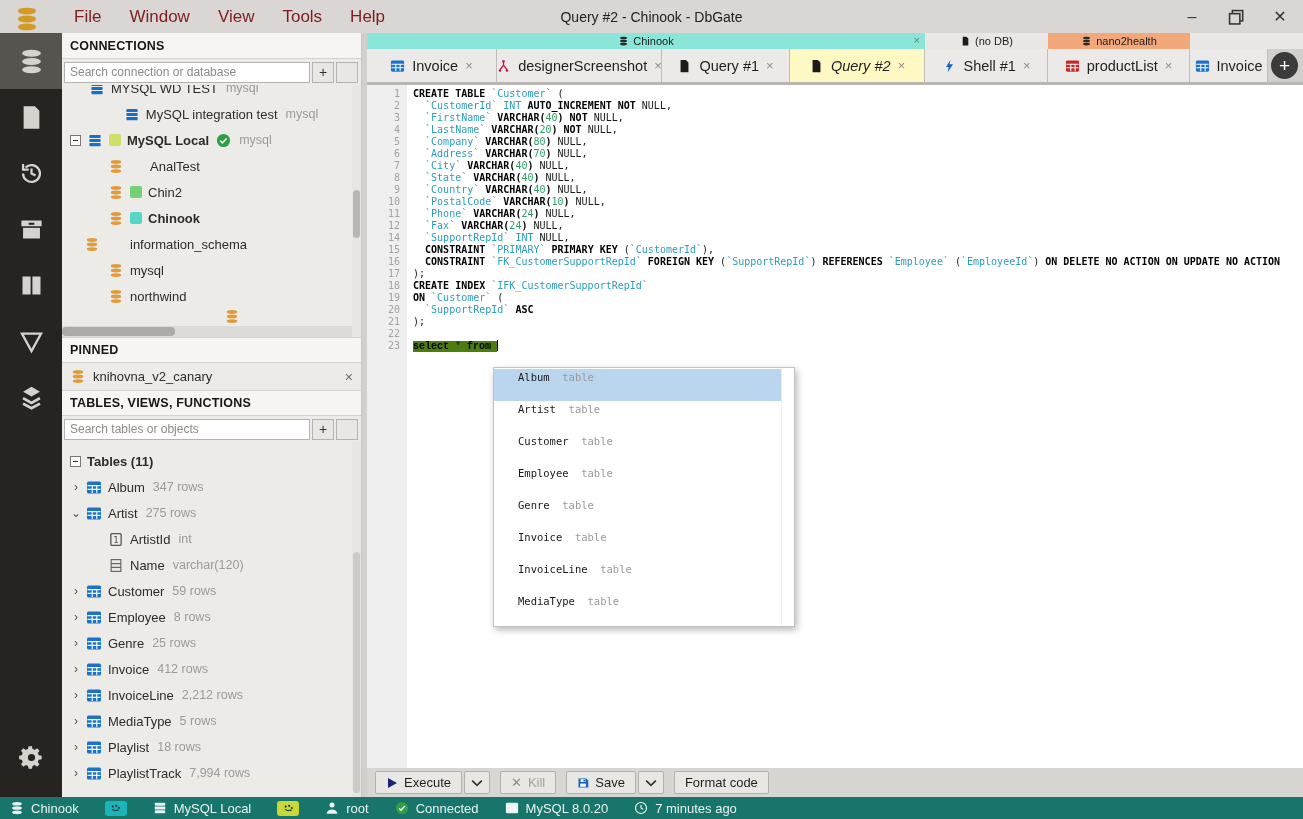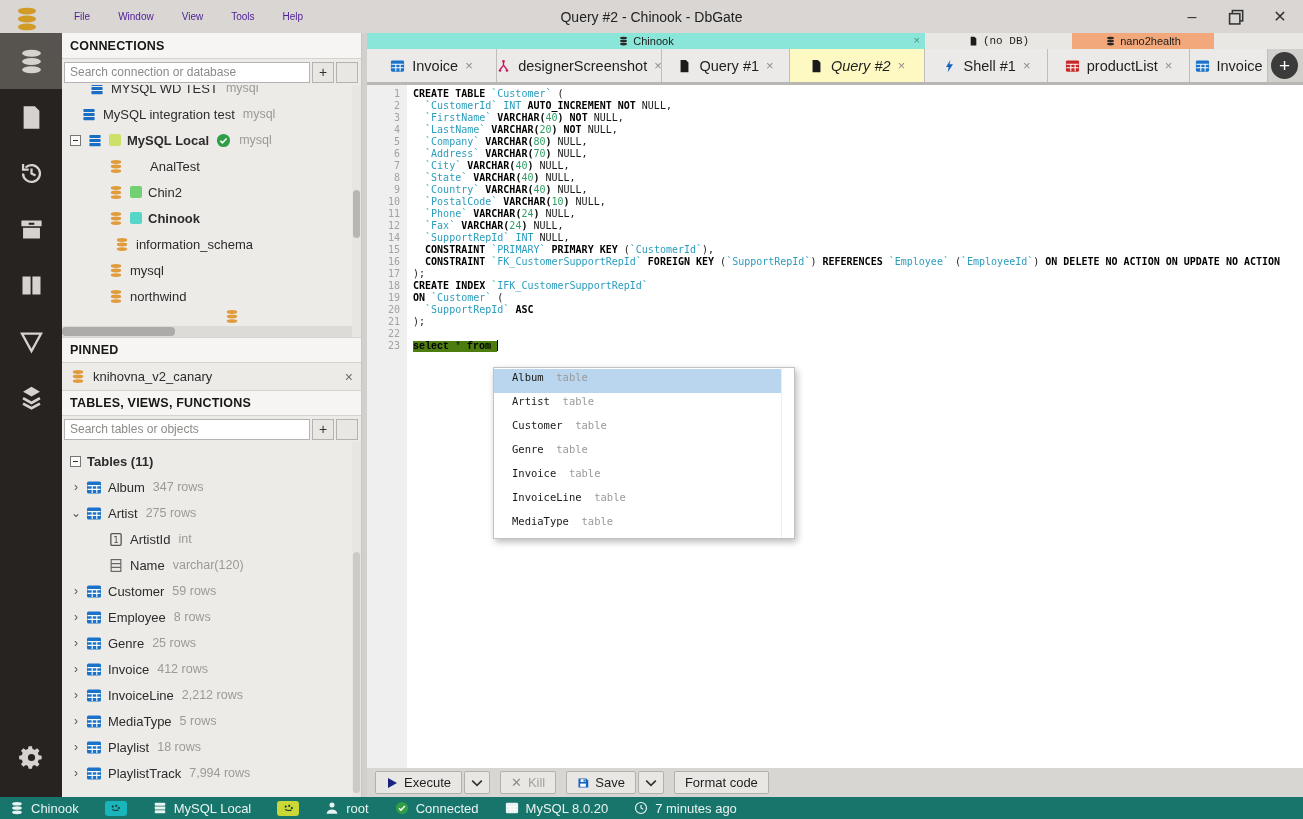--- a/index.html
+++ b/index.html
@@ -3,21 +3,21 @@
 <meta charset="utf-8">
 <style>
   * { margin:0; padding:0; box-sizing:border-box; }
   html,body { width:1303px; height:819px; overflow:hidden; font-family:"Liberation Sans",sans-serif; }
   .app { position:relative; width:1303px; height:819px; background:#d9d6d3; }
 
   
   .titlebar { position:absolute; left:0; top:0; width:1303px; height:33px; background:#d9d6d3; display:flex; align-items:center; }
   .appicon { width:26px; height:22px; margin-left:14px; color:#d19b26; }
   .menus { display:flex; margin-left:20px; }
-  .menu-item { padding:0 14px; font-size:10px; color:#4c1d95; line-height:33px; cursor:default; }
+  .menu-item { padding:0 14px; font-size:17px; color:#7f1d1d; line-height:33px; cursor:default; }
   .wintitle { position:absolute; left:0; right:0; text-align:center; font-size:14px; color:#222; pointer-events:none; }
   .winbtns { position:absolute; right:14px; top:0; height:33px; display:flex; align-items:center; gap:26px; }
   .winbtn { width:18px; height:18px; display:flex; align-items:center; justify-content:center; font-size:16px; color:#333; }
 
   
   .iconbar { position:absolute; left:0; top:33px; width:62px; bottom:22px; background:#262320; display:flex; flex-direction:column; }
   .iconbar-item { width:62px; height:56px; display:flex; align-items:center; justify-content:center; color:#d6d3cf; }
   .iconbar-item.active { background:#57534e; }
   .iconbar-item svg { width:27px; height:27px; }
   .iconbar-spacer { flex:1; }
@@ -76,21 +76,21 @@
   .seg-k { font-weight:bold; color:#000; }
   .seg-i { color:#2b9dbd; }
   .seg-n { color:#2f9e63; }
   .seg-p { color:#1a1a1a; }
   .stmt-hl { background:#4d7c0f;font-family:Liberation Mono, monospace; }
   .cursor { display:inline-block; width:1px; height:11px; background:#000; vertical-align:text-bottom; }
 
   
   .dropdown { position:absolute; left:126px; top:282px; width:302px; background:#fff; border:1px solid #c2c2c2; box-shadow:2px 3px 7px rgba(0,0,0,.28); padding:1px 0; }
   .dd-scroll { position:absolute; right:0; top:0; bottom:0; width:13px; background:#fff; border-left:1px solid #f0f0f0; }
-  .dd-row { height:24px; line-height:16px; font-family:"DejaVu Sans Mono",monospace; font-size:10.5px; color:#1a1a1a; padding-left:18px; margin-right:13px; white-space:pre; }
+  .dd-row { height:32px; line-height:16px; font-family:"DejaVu Sans Mono",monospace; font-size:10.5px; color:#1a1a1a; padding-left:24px; margin-right:13px; white-space:pre; }
   .dd-row.sel { background:#b9d6ee; }
   .dd-kind { color:#9a9a9a; }
 
   
   .etoolbar { position:absolute; left:5px; right:0; bottom:0; height:29px; background:#d8d6d3; display:flex; align-items:center; padding-left:8px; gap:10px; }
   .btn-group { display:flex; }
   .tb-btn { height:23px; background:#e9e7e4; border:1px solid #b3b1ae; border-radius:2px; display:flex; align-items:center; gap:6px; padding:0 10px; font-size:13px; color:#1f1f1f; }
   .tb-btn svg { width:12px; height:12px; }
   .tb-btn.chev-btn { width:26px; padding:0; justify-content:center; margin-left:2px; }
   .tb-btn.disabled { color:#a3a19e; }
@@ -200,21 +200,21 @@
           <span class="tico">
             <svg viewBox="0 0 16 16" fill="#1a6fc4">
               <rect x="2" y="2" width="12" height="3.4" rx=".8"></rect>
               <rect x="2" y="6.3" width="12" height="3.4" rx=".8"></rect>
               <rect x="2" y="10.6" width="12" height="3.4" rx=".8"></rect>
             </svg>
           </span>
           <span class="lbl">MYSQL WD TEST</span>
           <span class="meta">mysql</span>
         </div>
-        <div class="tree-row" style="padding-left: 0;">
+        <div class="tree-row" style="padding-left: 0; justify-content: center;">
           <span style="width: 19px; flex: 0 0 auto;"></span>
           <span class="tico">
             <svg viewBox="0 0 16 16" fill="#1a6fc4">
               <rect x="2" y="2" width="12" height="3.4" rx=".8"></rect>
               <rect x="2" y="6.3" width="12" height="3.4" rx=".8"></rect>
               <rect x="2" y="10.6" width="12" height="3.4" rx=".8"></rect>
             </svg>
           </span>
           <span class="lbl">MySQL integration test</span>
           <span class="meta">mysql</span>
@@ -261,21 +261,21 @@
           <span class="tico">
             <svg viewBox="0 0 16 16" fill="#e09c3c">
               <ellipse cx="8" cy="3.1" rx="5.6" ry="2.1"></ellipse>
               <ellipse cx="8" cy="8" rx="5.6" ry="2.1"></ellipse>
               <ellipse cx="8" cy="12.9" rx="5.6" ry="2.1"></ellipse>
             </svg>
           </span>
           <span class="ctag" style="background: rgb(85, 214, 198);"></span>
           <span class="lbl">Chinook</span>
         </div>
-        <div class="tree-row" style="padding-left: 52px;">
+        <div class="tree-row" style="padding-left: 22px; gap: 24px;">
           <span class="tico">
             <svg viewBox="0 0 16 16" fill="#e09c3c">
               <ellipse cx="8" cy="3.1" rx="5.6" ry="2.1"></ellipse>
               <ellipse cx="8" cy="8" rx="5.6" ry="2.1"></ellipse>
               <ellipse cx="8" cy="12.9" rx="5.6" ry="2.1"></ellipse>
             </svg>
           </span>
           <span class="lbl">information_schema</span>
         </div>
         <div class="tree-row" style="padding-left: 46px;">
@@ -503,21 +503,21 @@
           <span class="tico">
             <svg viewBox="0 0 16 16" fill="#2a2a2a">
               <ellipse cx="8" cy="3.1" rx="5.6" ry="2.1"></ellipse>
               <ellipse cx="8" cy="8" rx="5.6" ry="2.1"></ellipse>
               <ellipse cx="8" cy="12.9" rx="5.6" ry="2.1"></ellipse>
             </svg>
           </span>
           <span>Chinook</span>
           <span class="group-close">×</span>
         </div>
-        <div class="group" style="width: 147px; background: rgb(233, 231, 228); font-family: Liberation Mono, monospace;">
+        <div class="group" style="width: 123px; background: rgb(233, 231, 228);">
           <span class="tico">
             <svg viewBox="0 0 16 16" fill="#1b1b1b">
               <path d="M3.5 1h6l3 3v11h-9z"></path>
             </svg>
           </span>
           <span>(no DB)</span>
         </div>
         <div class="group" style="width: 142px; background: rgb(242, 168, 122);">
           <span class="tico">
             <svg viewBox="0 0 16 16" fill="#2a2a2a">
@@ -631,20 +631,21 @@
           <div class="codeline"><span class="ln">19</span><span class="seg-k">ON</span><span class="seg-p"> </span><span class="seg-i">`Customer`</span><span class="seg-p"> (</span></div>
           <div class="codeline"><span class="ln">20</span><span class="seg-p">  </span><span class="seg-i">`SupportRepId`</span><span class="seg-p"> </span><span class="seg-k">ASC</span></div>
           <div class="codeline"><span class="ln">21</span><span class="seg-p">);</span></div>
           <div class="codeline"><span class="ln">22</span></div>
           <div class="codeline"><span class="ln">23</span><span class="stmt-hl"><span class="seg-k">select</span><span class="seg-p"> </span><span class="seg-p">*</span><span class="seg-p"> </span><span class="seg-k">from</span><span class="seg-p"> </span></span><span class="cursor"></span></div>
         </div>
       <div class="dropdown" id="dropdown">
         <div class="dd-row sel"><span>Album</span><span class="dd-kind">  table</span></div>
           <div class="dd-row"><span>Artist</span><span class="dd-kind">  table</span></div>
           <div class="dd-row"><span>Customer</span><span class="dd-kind">  table</span></div>
+          <div class="dd-row"><span>Employee</span><span class="dd-kind">  table</span></div>
           <div class="dd-row"><span>Genre</span><span class="dd-kind">  table</span></div>
           <div class="dd-row"><span>Invoice</span><span class="dd-kind">  table</span></div>
           <div class="dd-row"><span>InvoiceLine</span><span class="dd-kind">  table</span></div>
           <div class="dd-row"><span>MediaType</span><span class="dd-kind">  table</span></div>
           <div class="dd-scroll"></div>
       </div>
     </div>
 
     <div class="etoolbar" id="etoolbar">
         <div class="btn-group">

